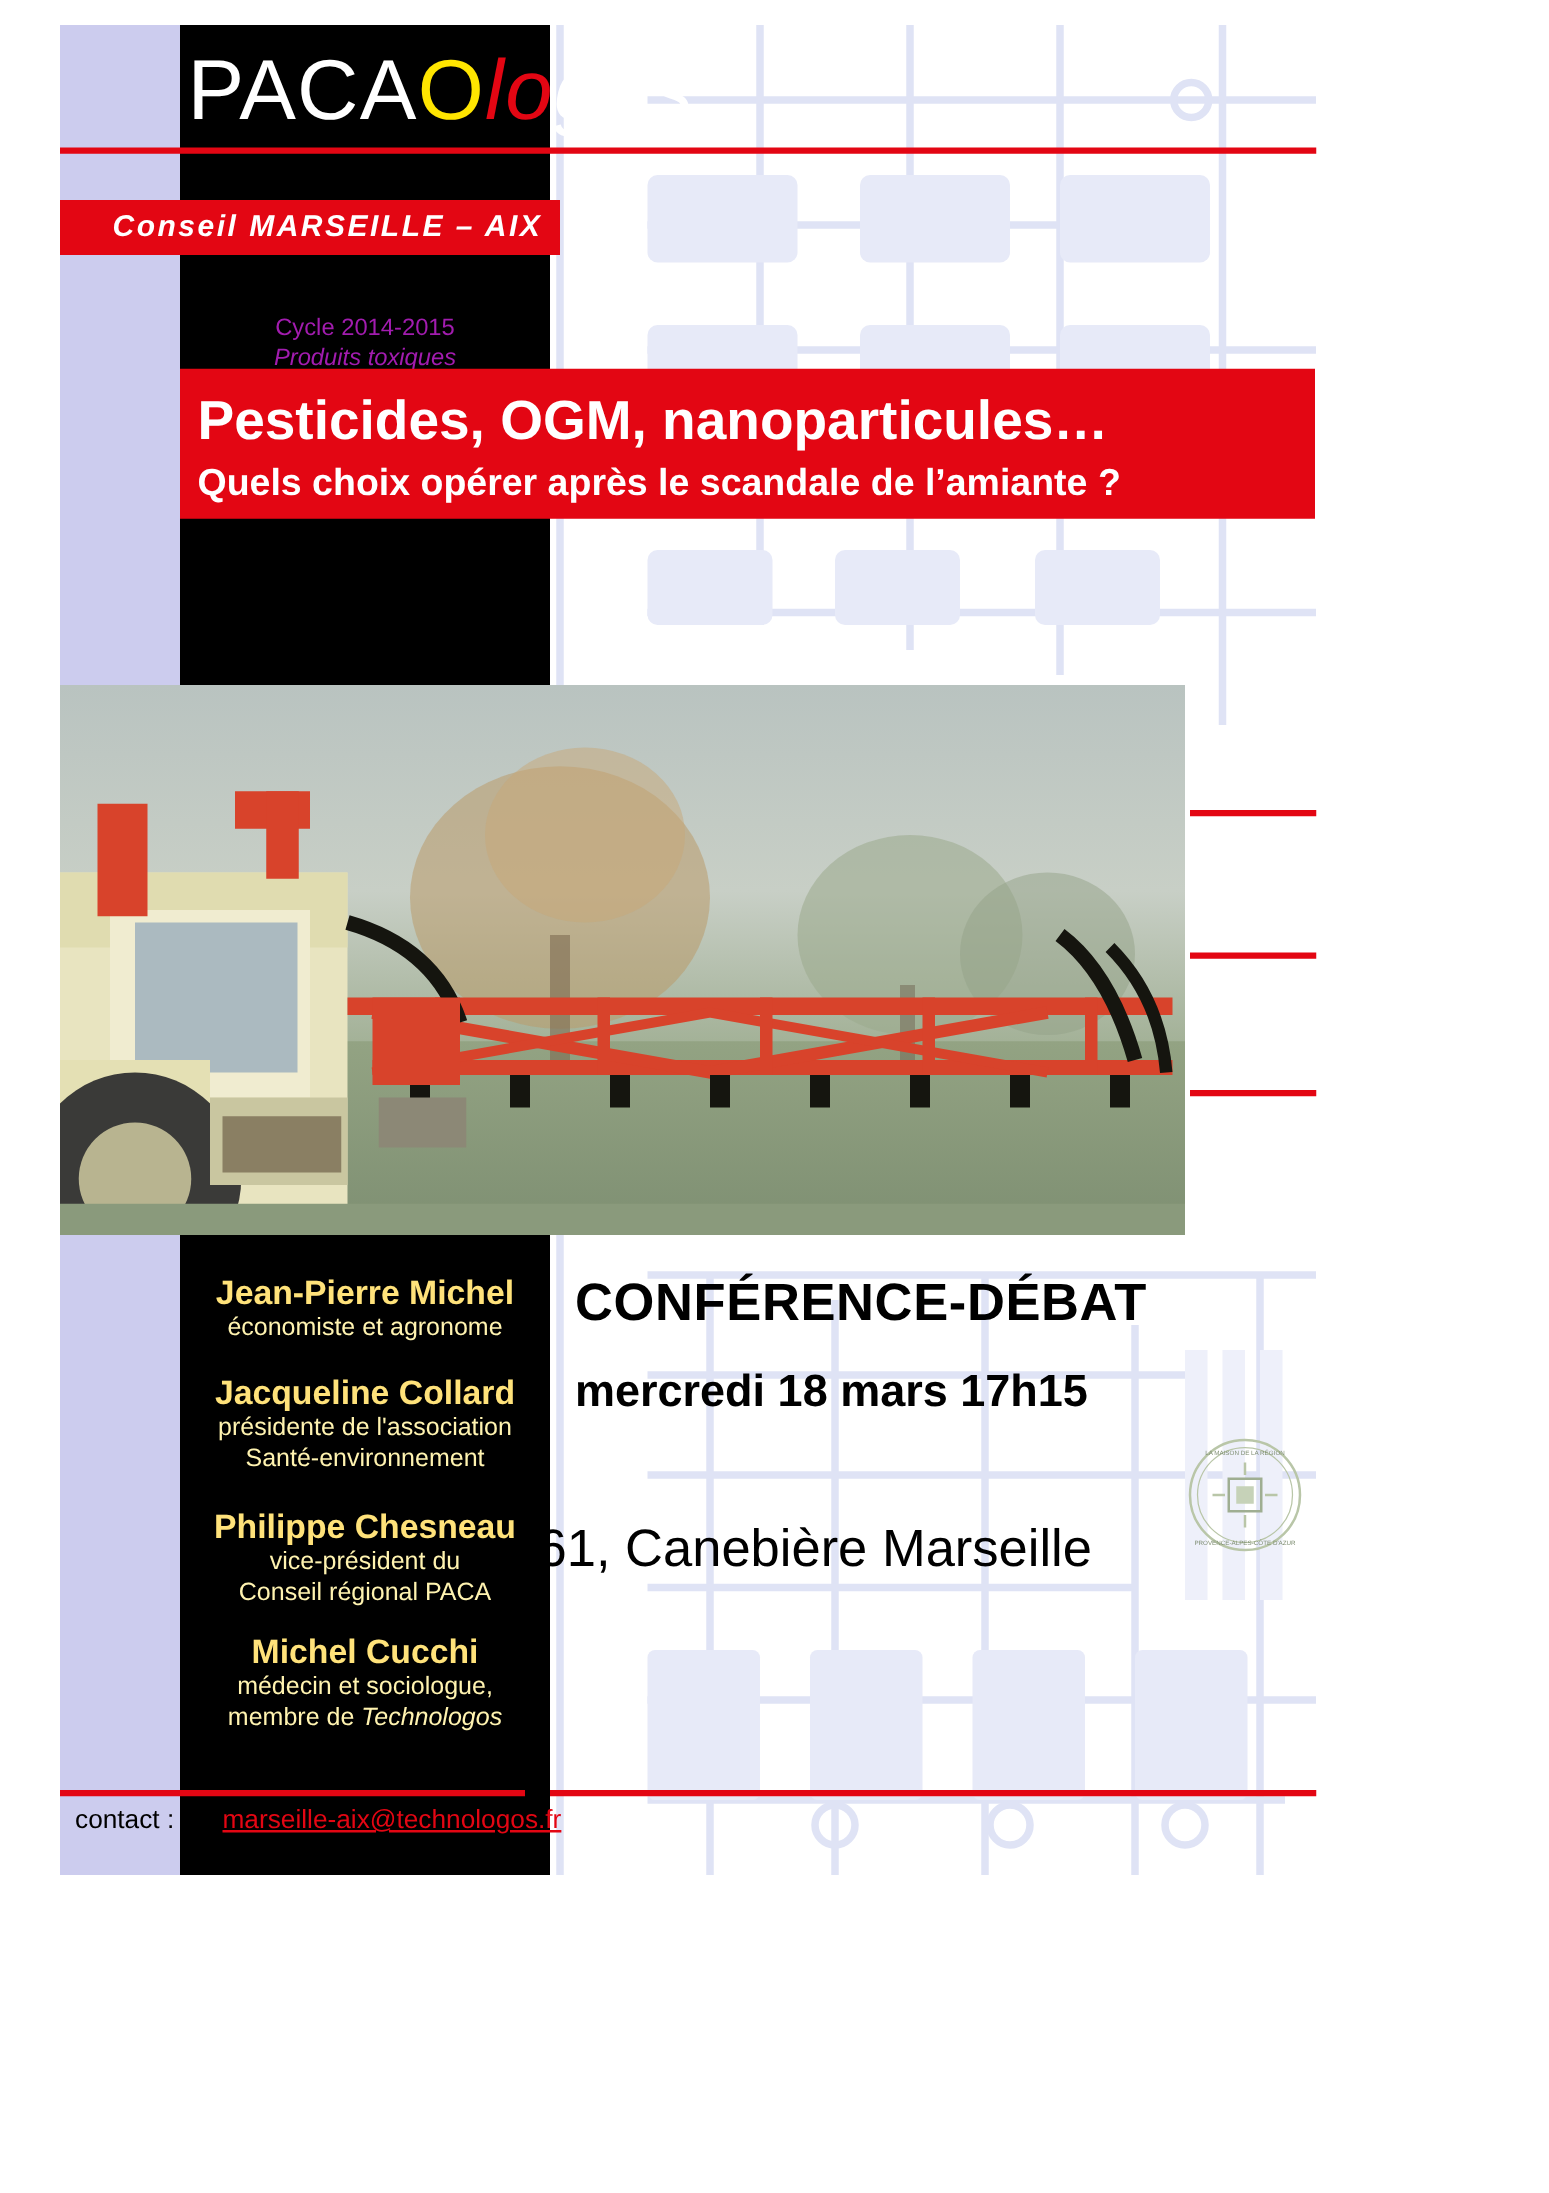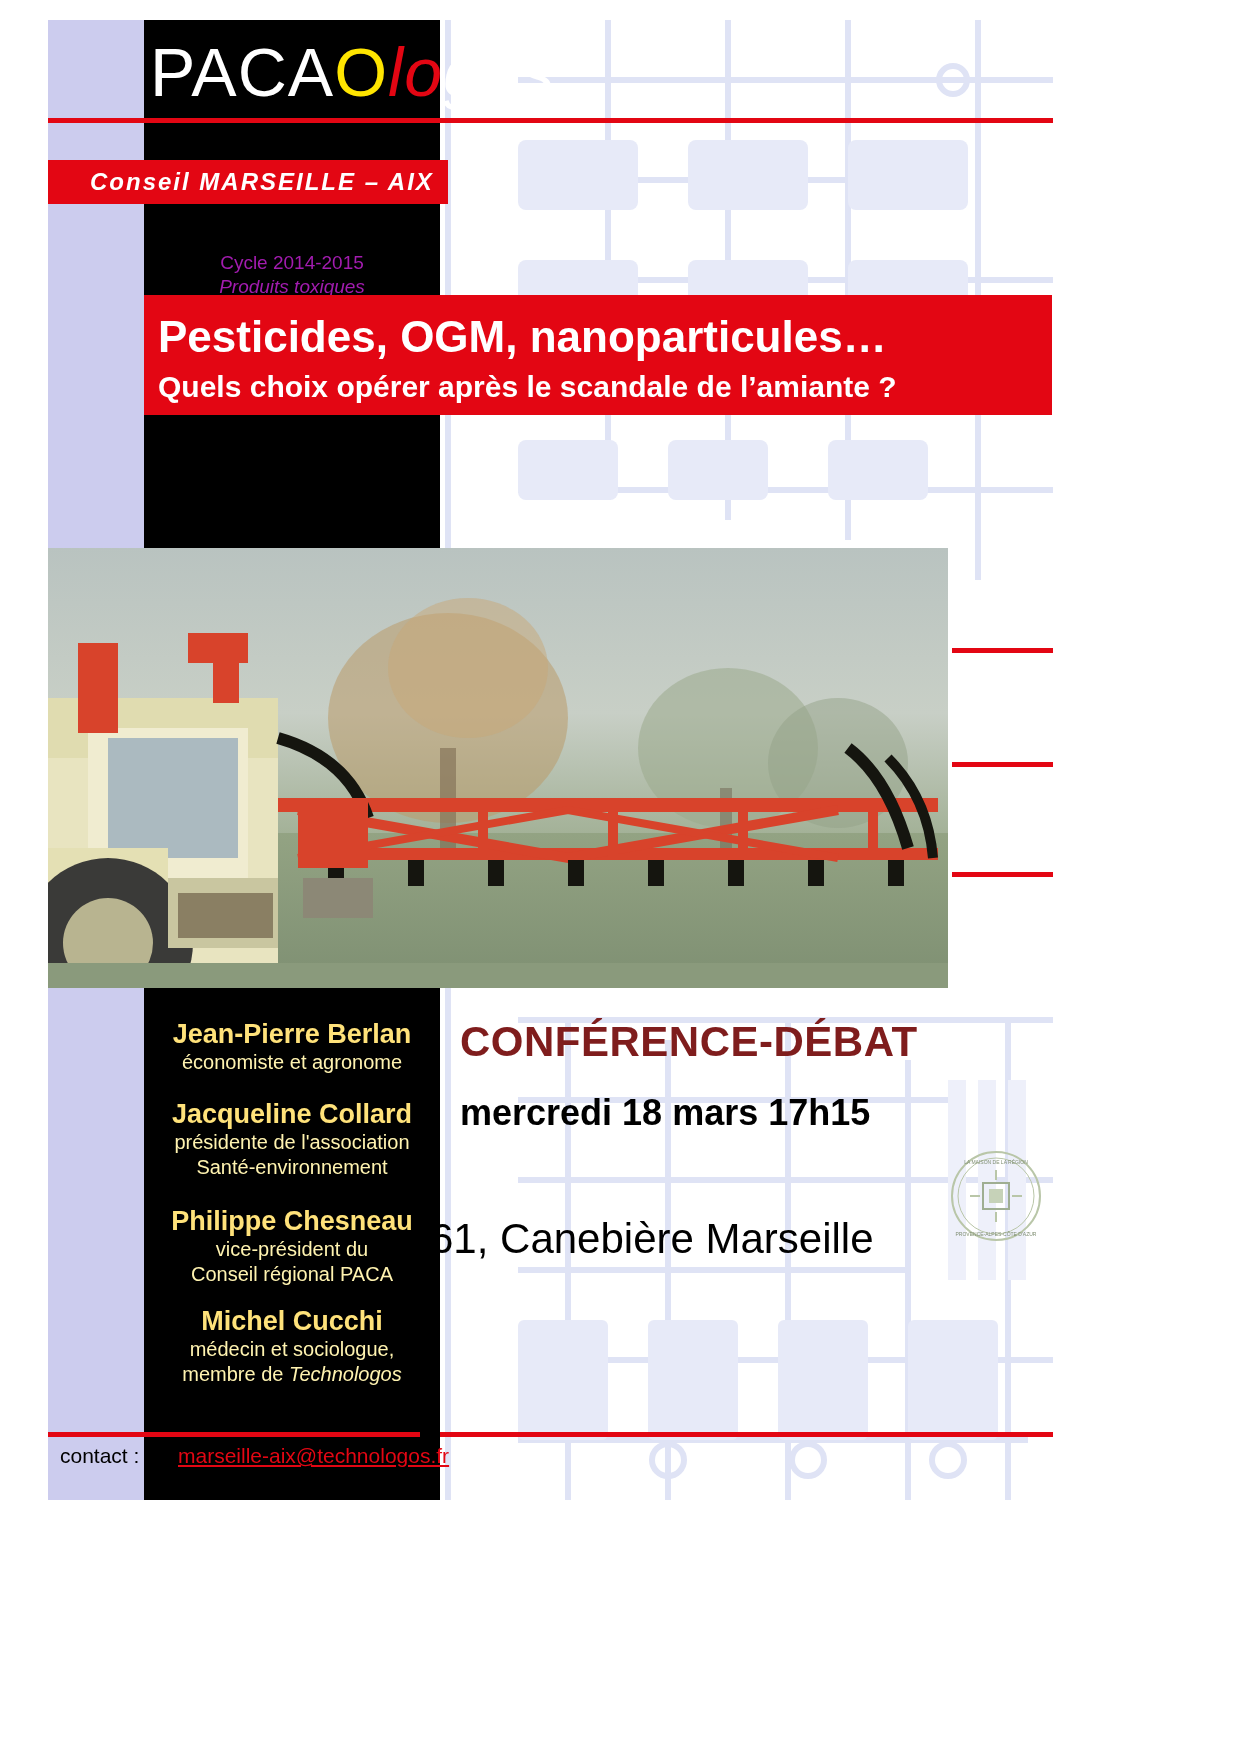--- a/index.html
+++ b/index.html
@@ -187,21 +187,21 @@
   .sp1 { top: 1098px; }
   .sp2 { top: 1205px; }
   .sp3 { top: 1305px; }
   .it { font-style: italic; }
 
   
   .conf-title {
     position: absolute;
     left: 460px;
     top: 1018px;
-    color: #7f1d1d;
+    color: #000000;
     font-size: 42px;
     font-weight: bold;
     letter-spacing: 0.5px;
     white-space: nowrap;
   }
   .conf-date {
     position: absolute;
     left: 460px;
     top: 1092px;
     color: #000000;
@@ -394,21 +394,21 @@
       <path d="M840 210 Q880 250 885 310" stroke="#15150f" stroke-width="10" fill="none"></path>
       <rect x="250" y="250" width="70" height="70" fill="#d8432b"></rect>
       <rect x="255" y="330" width="70" height="40" fill="#8c8876"></rect>
       <rect x="0" y="415" width="900" height="25" fill="#8a9a7c"></rect>
     </svg>
   </div>
 
   <div class="speakers"></div>
 
   <div class="speaker sp0">
-    <div class="nm">Jean-Pierre Berlan</div>
+    <div class="nm">Jean-Pierre Michel</div>
     <div class="rl">économiste et agronome</div>
   </div>
 
   <div class="speaker sp1">
     <div class="nm">Jacqueline Collard</div>
     <div class="rl">présidente de l'association</div>
     <div class="rl">Santé-environnement</div>
   </div>
 
   <div class="speaker sp2">

